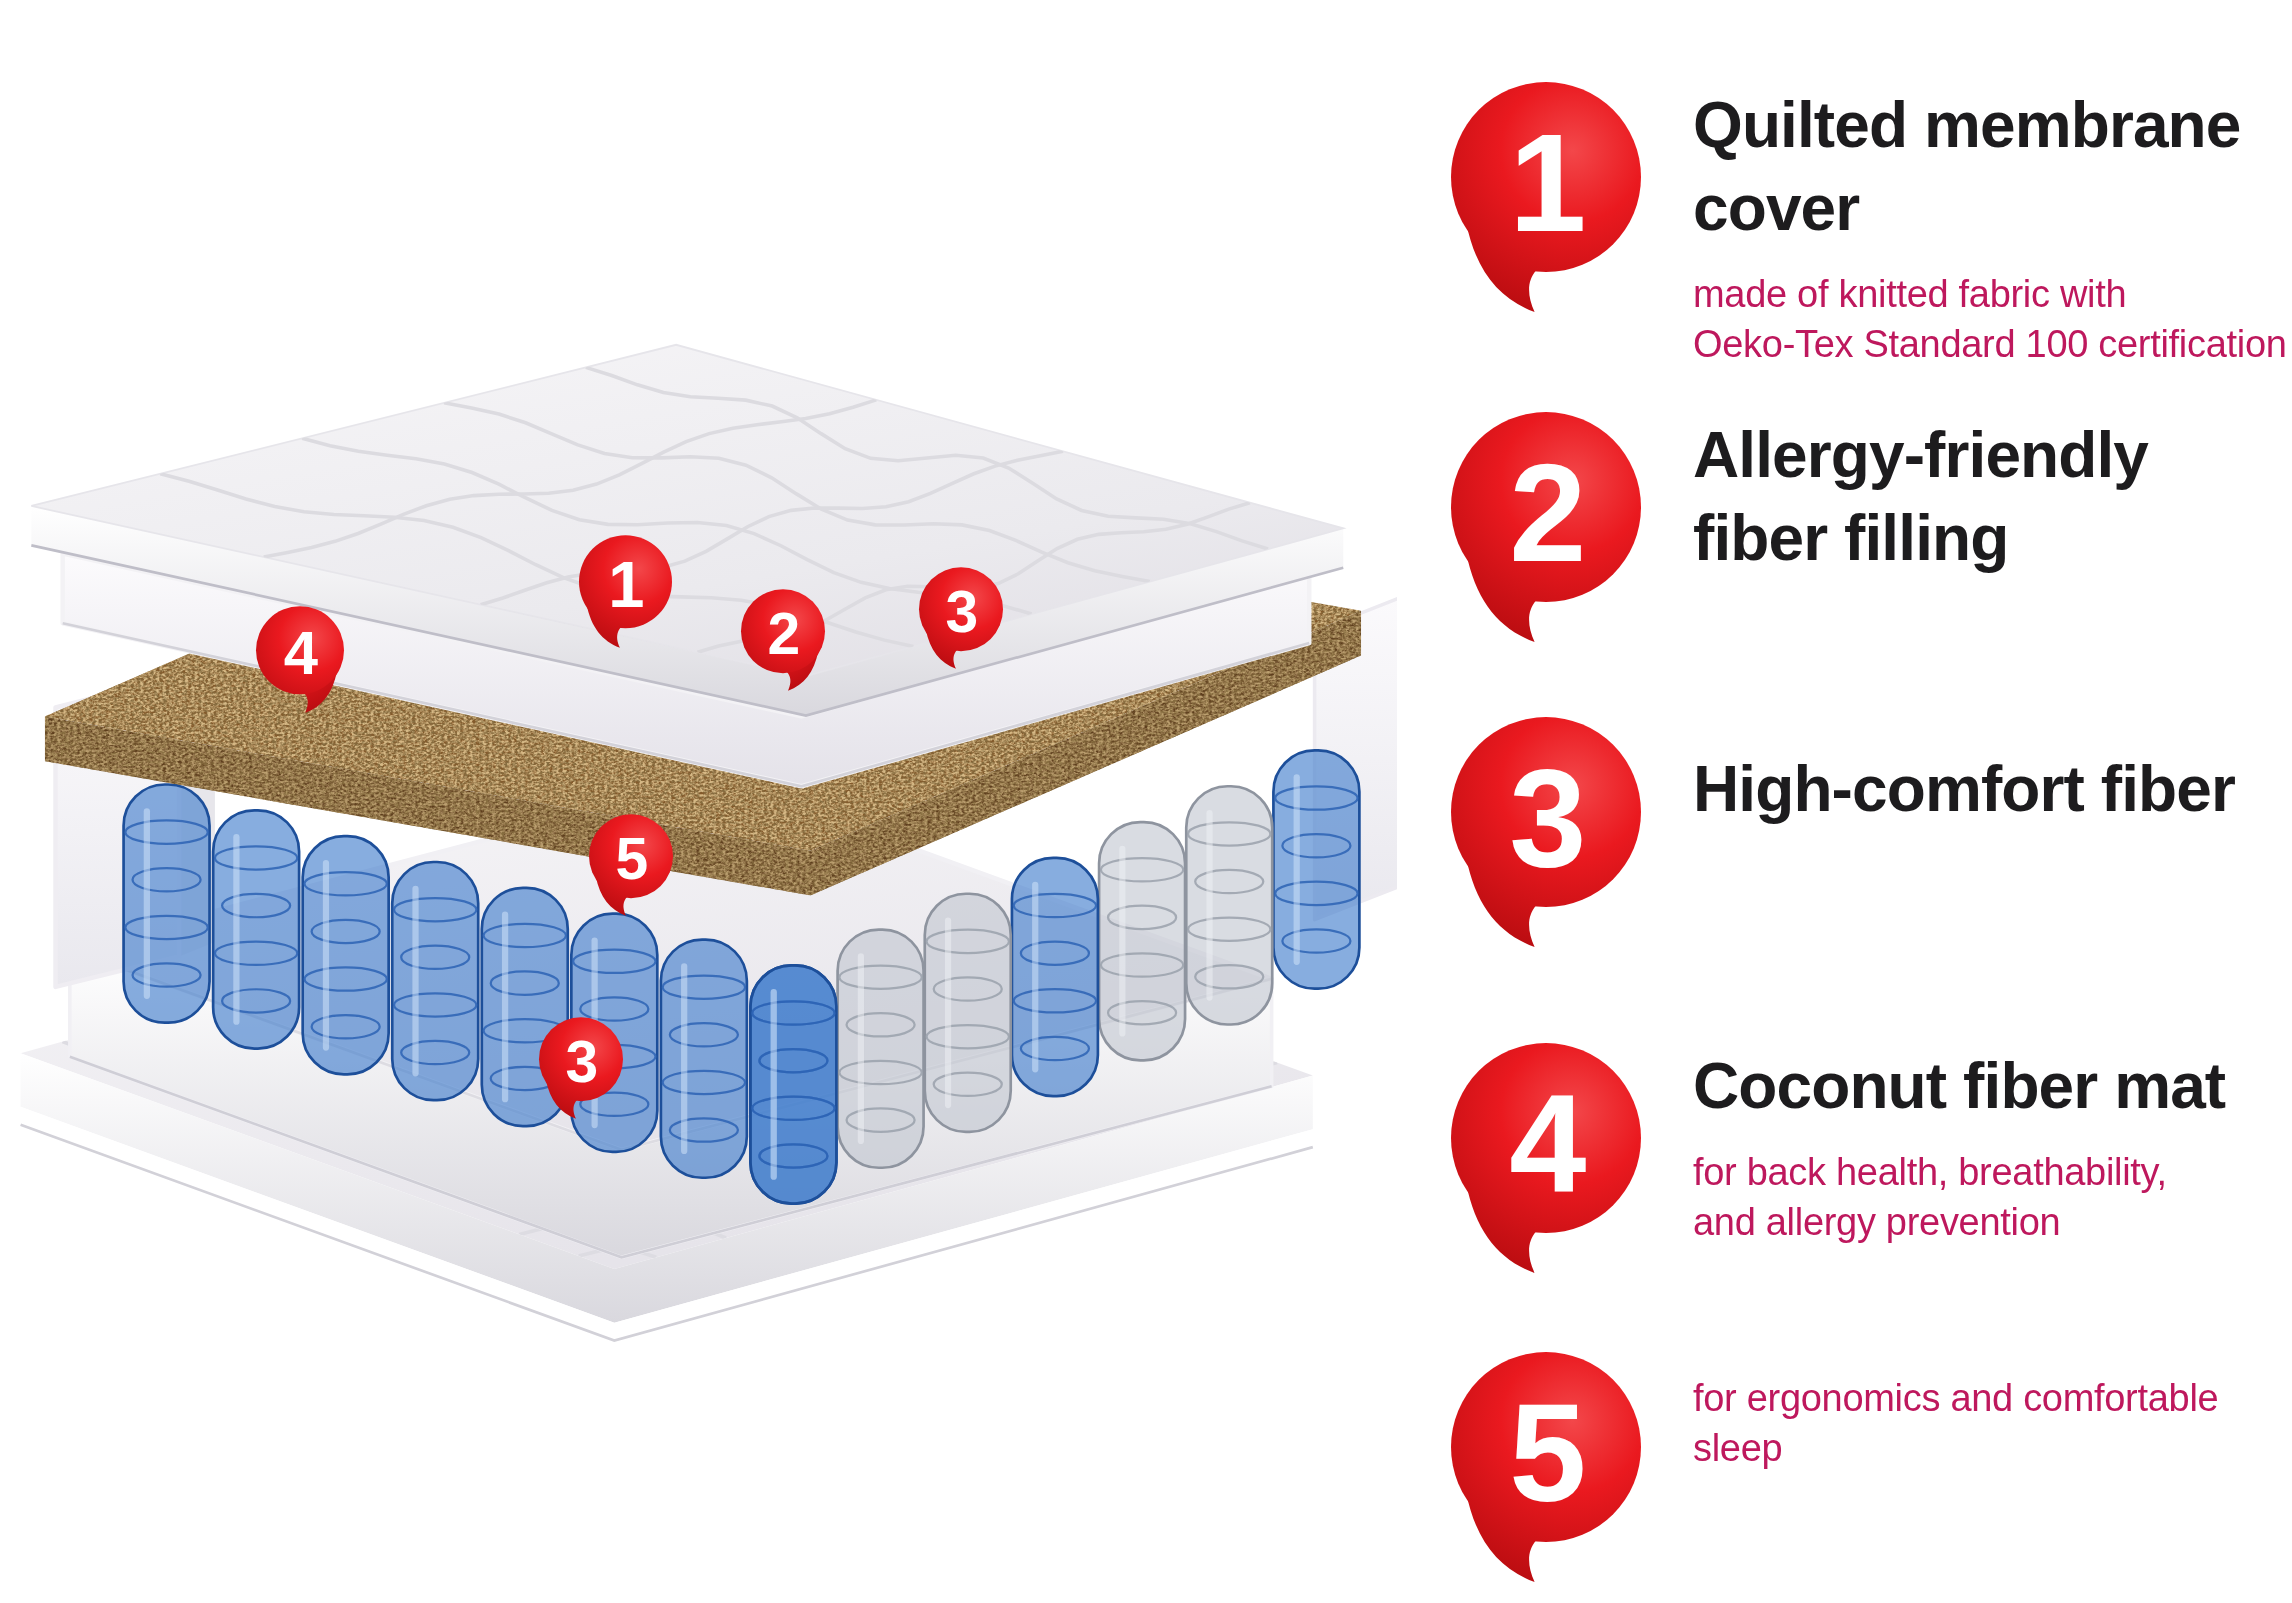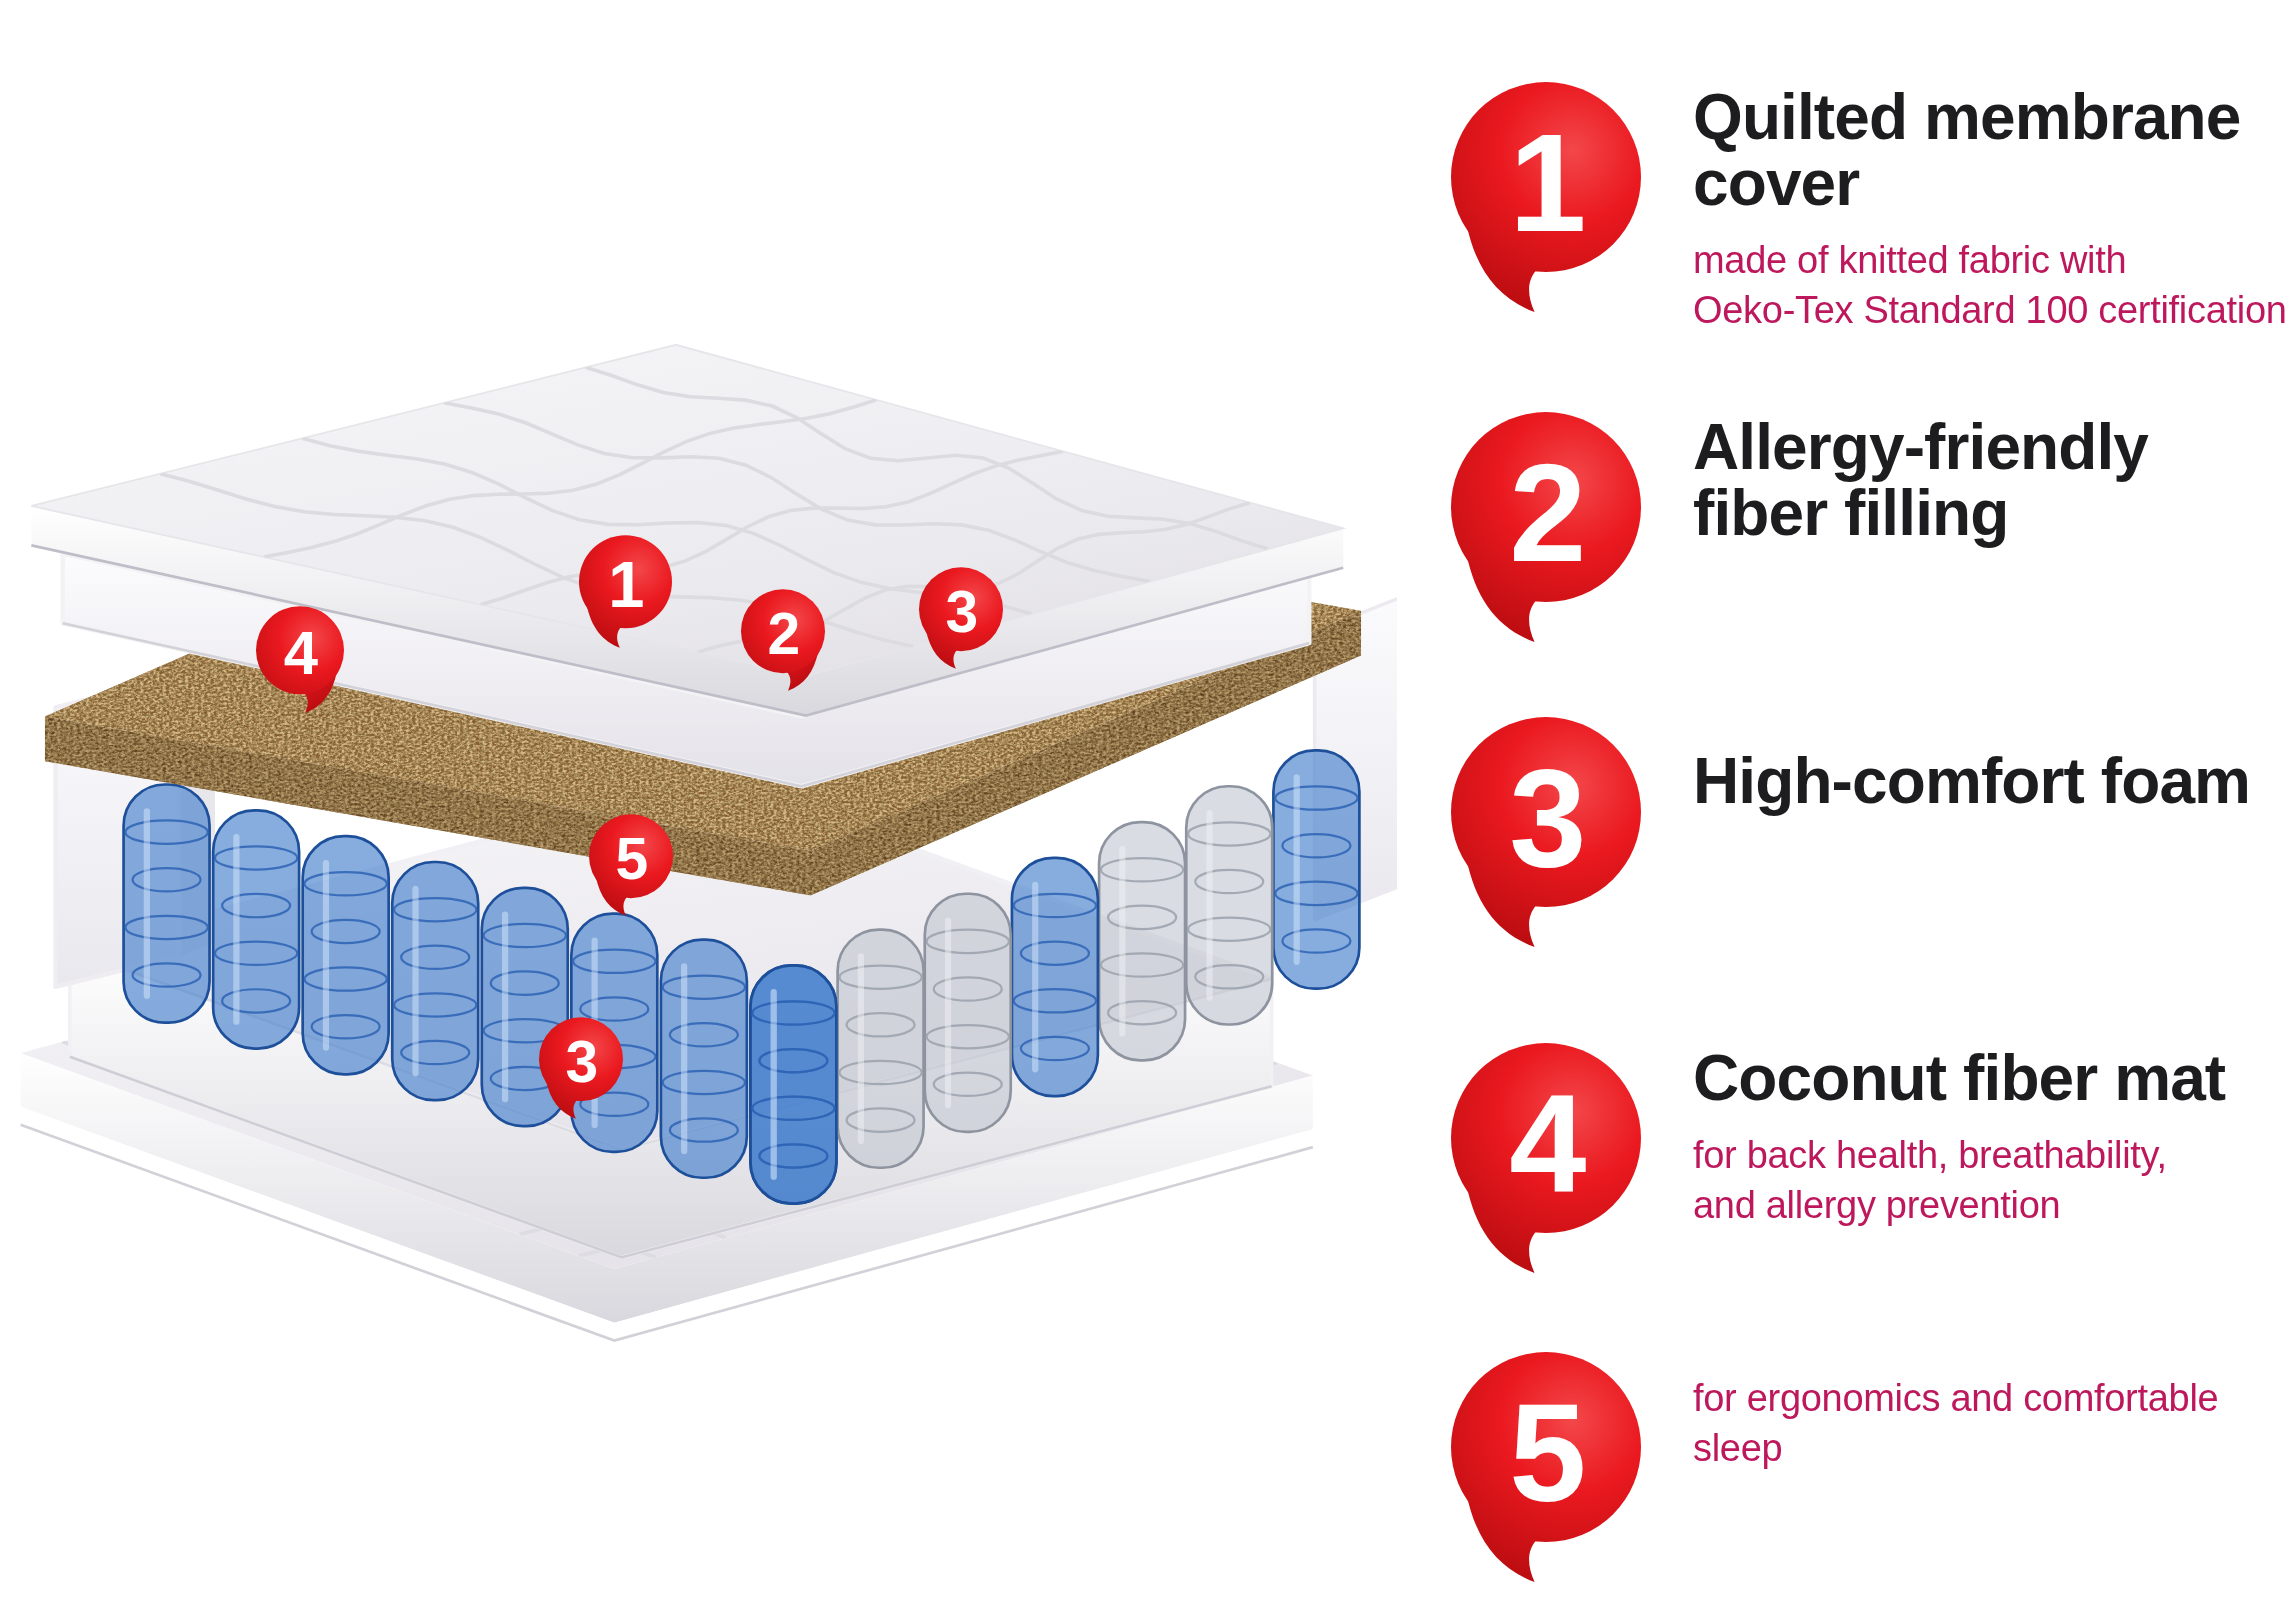--- a/index.html
+++ b/index.html
@@ -19,21 +19,21 @@
   }
   .marker text{font-size:70px;}
   .legend-balloon text{font-size:73px;}
 
   
   #legend{position:absolute;left:1451px;top:0;width:842px;height:1603px;}
   .legend-item{position:absolute;left:0;display:flex;align-items:flex-start;}
   .legend-balloon{width:190px;height:230px;flex:0 0 auto;overflow:visible;}
   .legend-text{margin-left:52px;padding-top:1.8px;}
   .legend-title{
-    font-size:64px;line-height:66px;font-weight:700;color:#1d1c1e;
+    font-size:64px;line-height:83px;font-weight:700;color:#1d1c1e;
     letter-spacing:-0.9px;white-space:pre-line;
   }
   .legend-desc{
     margin-top:19.7px;font-size:38px;line-height:50px;font-weight:400;color:#be185d;
     letter-spacing:-0.3px;white-space:pre-line;
   }
   .single-line-title .legend-title{margin-top:29px;}
 </style>
 </head>
 <body>
@@ -306,21 +306,21 @@
       </div>
     </div>
 
     <div class="legend-item single-line-title" style="top:717px">
       <svg class="legend-balloon" viewBox="0 0 100 121">
         <path class="tail" d="M 8 74 C 13 99 25 114 44 121 C 38 108 41 97 56 93 Z"></path>
         <circle cx="50" cy="50" r="50"></circle>
         <text x="51" y="53">3</text>
       </svg>
       <div class="legend-text">
-        <div class="legend-title">High-comfort foam</div>
+        <div class="legend-title">High-comfort fiber</div>
       </div>
     </div>
 
     <div class="legend-item" style="top:1043px">
       <svg class="legend-balloon" viewBox="0 0 100 121">
         <path class="tail" d="M 8 74 C 13 99 25 114 44 121 C 38 108 41 97 56 93 Z"></path>
         <circle cx="50" cy="50" r="50"></circle>
         <text x="51" y="53">4</text>
       </svg>
       <div class="legend-text">

